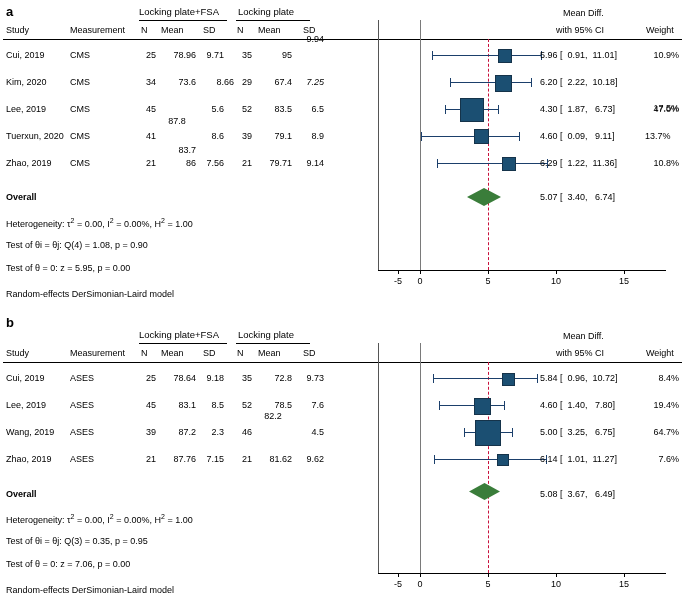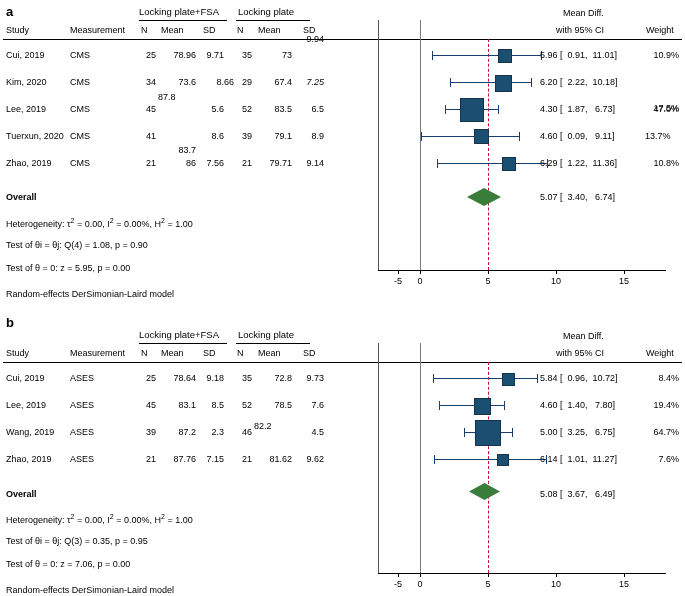--- a/index.html
+++ b/index.html
@@ -100,42 +100,42 @@
     <div class="ticklab" style="left:232px;top:256px;width:28px;">15</div>
   </div>
 
   <div>
     <div class="cell" style="left:6px;top:50px;">Cui, 2019</div>
     <div class="cell" style="left:70px;top:50px;">CMS</div>
     <div class="cell" style="left:138px;top:50px;width:18px;text-align:right;">25</div>
     <div class="cell" style="left:158px;top:50px;width:38px;text-align:right;">78.96</div>
     <div class="cell" style="left:196px;top:50px;width:28px;text-align:right;">9.71</div>
     <div class="cell" style="left:234px;top:50px;width:18px;text-align:right;">35</div>
-    <div class="cell" style="left:254px;top:50px;width:38px;text-align:right;">73</div>
+    <div class="cell" style="left:254px;top:50px;width:38px;text-align:right;">95</div>
     <div class="cell" style="left:296px;top:34px;width:28px;text-align:right;">9.94</div>
     <div class="est" style="left:540px;top:50px;">5.96 [  0.91,  11.01]</div>
     <div class="wt" style="left:645px;top:50px;width:34px;text-align:right;">10.9%</div>
   </div>
   <div>
     <div class="cell" style="left:6px;top:77px;">Kim, 2020</div>
     <div class="cell" style="left:70px;top:77px;">CMS</div>
     <div class="cell" style="left:138px;top:77px;width:18px;text-align:right;">34</div>
     <div class="cell" style="left:158px;top:77px;width:38px;text-align:right;">73.6</div>
     <div class="cell" style="left:192px;top:77px;width:42px;text-align:right;">8.66</div>
     <div class="cell" style="left:234px;top:77px;width:18px;text-align:right;">29</div>
     <div class="cell" style="left:254px;top:77px;width:38px;text-align:right;">67.4</div>
     <div class="cell" style="left:296px;top:77px;width:28px;text-align:right;font-style:italic;">7.25</div>
     <div class="est" style="left:540px;top:77px;">6.20 [  2.22,  10.18]</div>
     <div class="wt" style="left:645px;top:77px;width:34px;text-align:right;margin-top:26px;">17.5%</div>
   </div>
   <div>
     <div class="cell" style="left:6px;top:104px;">Lee, 2019</div>
     <div class="cell" style="left:70px;top:104px;">CMS</div>
     <div class="cell" style="left:138px;top:104px;width:18px;text-align:right;">45</div>
-    <div class="cell" style="left:158px;top:92px;width:38px;text-align:left;">87.8</div>
+    <div class="cell" style="left:158px;top:116px;width:38px;text-align:center;">87.8</div>
     <div class="cell" style="left:196px;top:104px;width:28px;text-align:right;">5.6</div>
     <div class="cell" style="left:234px;top:104px;width:18px;text-align:right;">52</div>
     <div class="cell" style="left:254px;top:104px;width:38px;text-align:right;">83.5</div>
     <div class="cell" style="left:296px;top:104px;width:28px;text-align:right;">6.5</div>
     <div class="est" style="left:540px;top:104px;">4.30 [  1.87,   6.73]</div>
     <div class="wt" style="left:645px;top:104px;width:34px;text-align:right;">47.0%</div>
   </div>
   <div>
     <div class="cell" style="left:6px;top:131px;">Tuerxun, 2020</div>
     <div class="cell" style="left:70px;top:131px;">CMS</div>
@@ -259,21 +259,21 @@
     <div class="est" style="left:540px;top:100px;">4.60 [  1.40,   7.80]</div>
     <div class="wt" style="left:645px;top:100px;width:34px;text-align:right;">19.4%</div>
   </div>
   <div>
     <div class="cell" style="left:6px;top:127px;">Wang, 2019</div>
     <div class="cell" style="left:70px;top:127px;">ASES</div>
     <div class="cell" style="left:138px;top:127px;width:18px;text-align:right;">39</div>
     <div class="cell" style="left:158px;top:127px;width:38px;text-align:right;">87.2</div>
     <div class="cell" style="left:196px;top:127px;width:28px;text-align:right;">2.3</div>
     <div class="cell" style="left:234px;top:127px;width:18px;text-align:right;">46</div>
-    <div class="cell" style="left:254px;top:121px;width:38px;text-align:left;">82.2</div>
+    <div class="cell" style="left:254px;top:111px;width:38px;text-align:center;">82.2</div>
     <div class="cell" style="left:296px;top:127px;width:28px;text-align:right;">4.5</div>
     <div class="est" style="left:540px;top:127px;">5.00 [  3.25,   6.75]</div>
     <div class="wt" style="left:645px;top:127px;width:34px;text-align:right;">64.7%</div>
   </div>
   <div>
     <div class="cell" style="left:6px;top:154px;">Zhao, 2019</div>
     <div class="cell" style="left:70px;top:154px;">ASES</div>
     <div class="cell" style="left:138px;top:154px;width:18px;text-align:right;">21</div>
     <div class="cell" style="left:158px;top:154px;width:38px;text-align:right;">87.76</div>
     <div class="cell" style="left:196px;top:154px;width:28px;text-align:right;">7.15</div>

